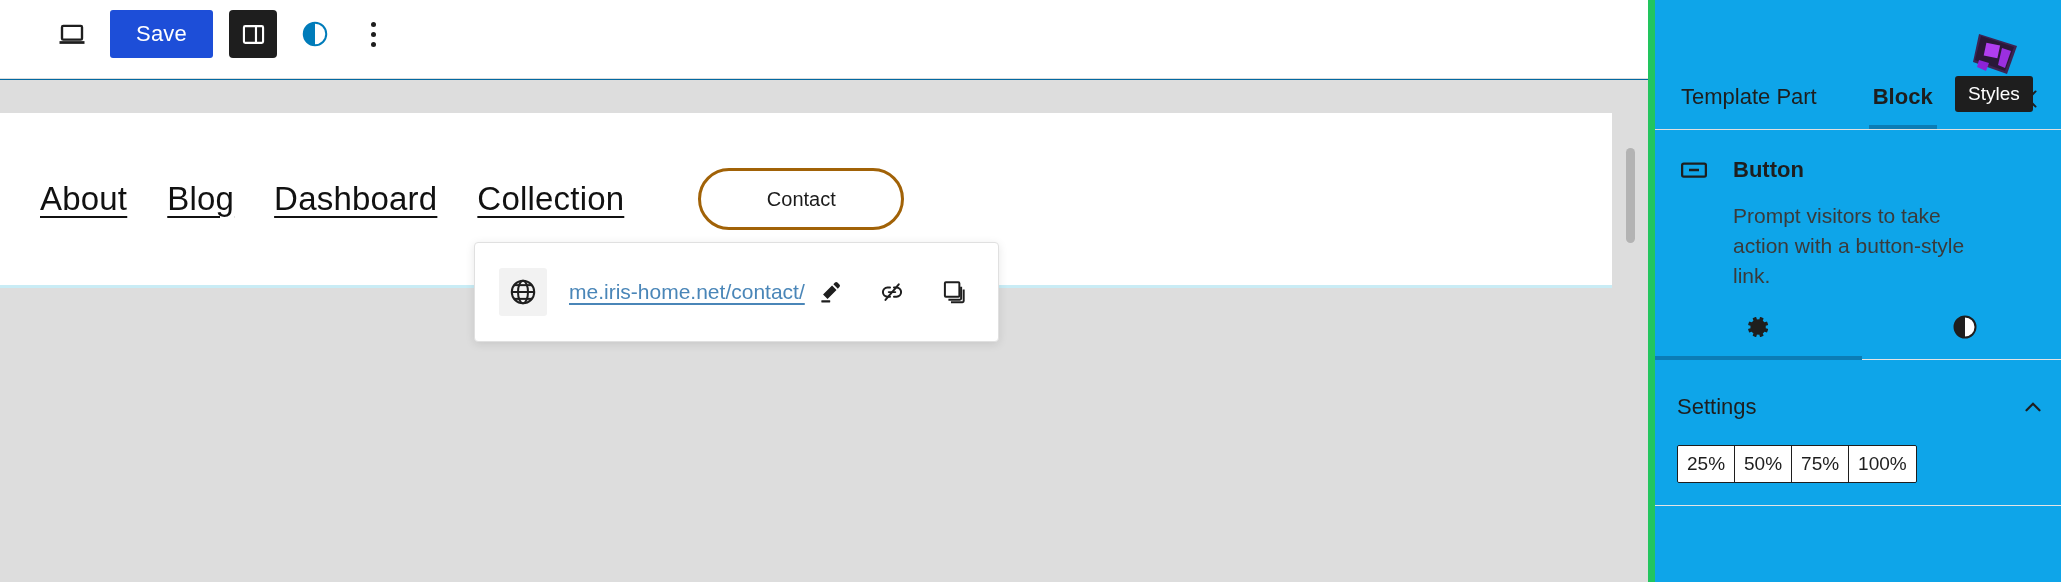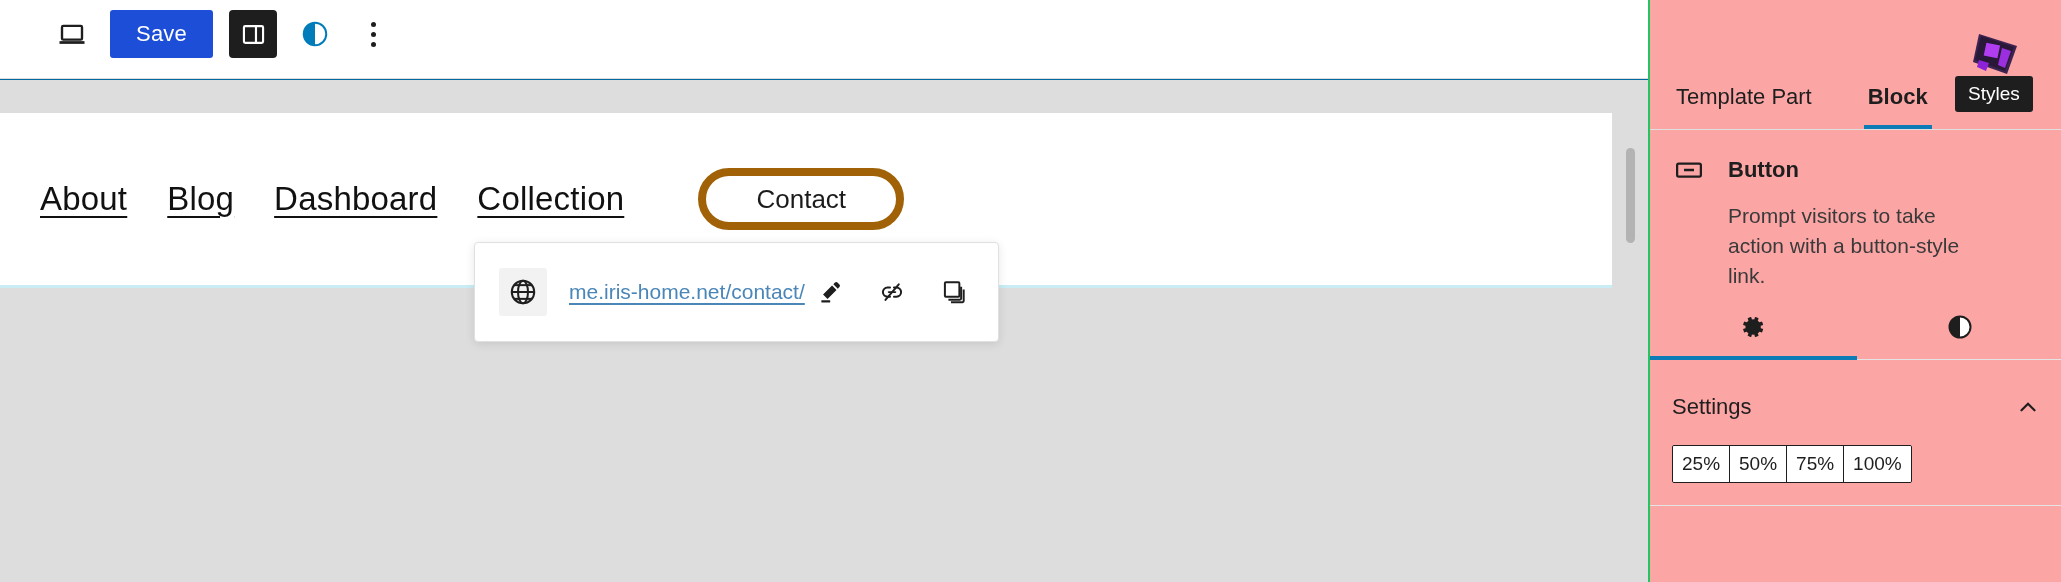--- a/index.html
+++ b/index.html
@@ -81,28 +81,28 @@
     text-underline-offset: 6px;
     text-decoration-thickness: 2px;
     margin-right: 40px;
     letter-spacing: .2px;
     cursor: pointer;
     font-family: "Liberation Sans", sans-serif;
   }
 
   .contact-btn {
     margin-left: 34px;
-    border: 8px solid #a16207;
+    border: 3px solid #a16207;
     border-radius: 46px;
     height: 62px;
     min-width: 206px;
     display: flex;
     align-items: center;
     justify-content: center;
-    font-size: 26px;
+    font-size: 20px;
     color: #1b1b1b;
     background: #ffffff;
     cursor: pointer;
     padding: 0 26px;
   }
 
   
   .link-popover {
     position: absolute;
     left: 474px; top: 242px;
@@ -164,22 +164,22 @@
     border-radius: 5px;
     cursor: pointer;
   }
 
   
   .sidebar {
     position: absolute;
     right: 0; top: 0;
     width: 413px;
     height: 582px;
-    background: #fca5a5;
-    border-left: 2px solid #22c55e;
+    background: #0ea5e9;
+    border-left: 7px solid #22c55e;
   }
 
   
   .global-toolbar {
     position: absolute;
     left: -70px; top: 0;
     width: 483px;
     height: 68px;
     display: flex;
     align-items: center;

